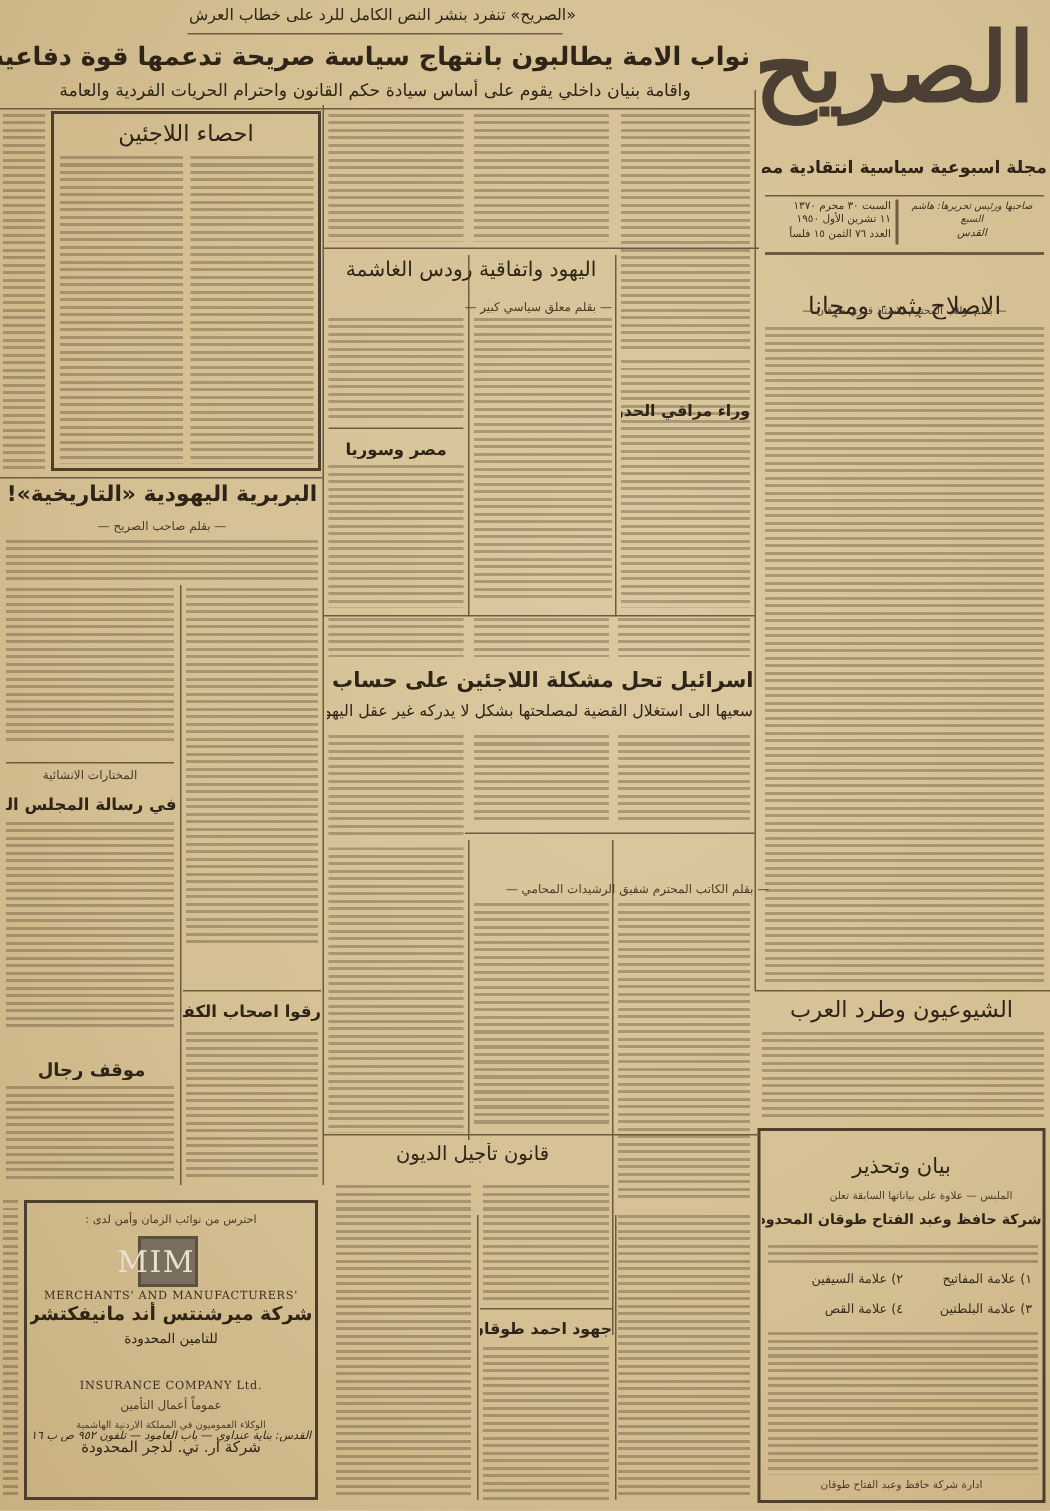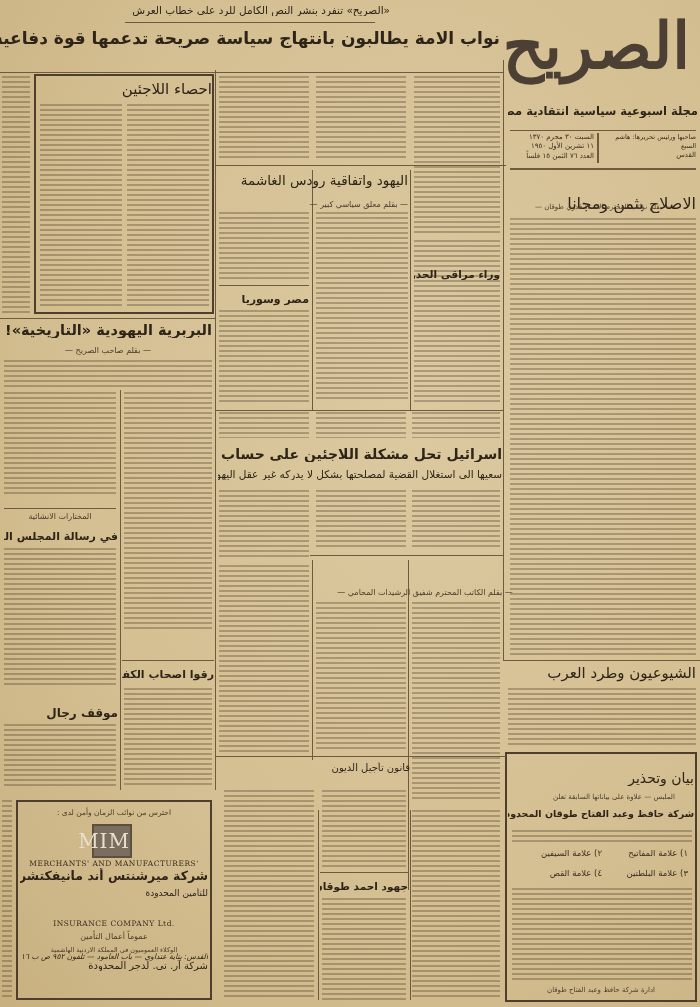--- a/index.html
+++ b/index.html
@@ -16,21 +16,21 @@
     background: radial-gradient(ellipse at 60% 40%, #dcc9a0 0%, #d4bf92 60%, #c8b080 100%);
   }
   .abs { position: absolute; }
   .rule-v { position: absolute; width: 1px; background: #6d5a40; }
   .rule-h { position: absolute; height: 1px; background: #6d5a40; }
   .fill {
     position: absolute; overflow: hidden;
     background-image: repeating-linear-gradient(to bottom, rgba(70,55,35,0.38) 0px, rgba(70,55,35,0.38) 2px, transparent 2px, transparent 5px);
     opacity: 0.85;
   }
-  .head { color: #2e2418; white-space: nowrap; overflow: hidden; font-family: "DejaVu Sans", sans-serif; }
+  .head { text-align: center; color: #2e2418; white-space: nowrap; overflow: hidden; font-family: "DejaVu Sans", sans-serif; }
   .byline { text-align: center; font-size: 8px; color: #4a3c2a; font-family: "DejaVu Sans", sans-serif; white-space: nowrap; }
   .box { position: absolute; border: 2px solid #4d3f2c; }
   .masthead-title {
     font-family: "DejaVu Serif", serif; font-weight: bold; font-size: 62px; color: #4b4033;
     text-align: center; line-height: 1; letter-spacing: -2px;
   }
   .meta { font-size: 8px; font-family: "DejaVu Sans", sans-serif; color: #3a2e20; line-height: 1.35; }
   .logo-box {
     position: absolute; background: #7a6e5f; border: 2px solid #5b5040; color: #e8e0d0;
     font-family: "DejaVu Serif", serif; text-align: center; font-size: 20px; letter-spacing: 1px;
@@ -38,21 +38,21 @@
   .en { direction: ltr; font-family: "DejaVu Serif", serif; font-size: 7.5px; letter-spacing: 0.5px; text-align: center; }
 </style>
 </head>
 <body>
 
 <div class="page">
 
   <div class="abs masthead-title" style="left:530px; top:14px; width:160px; height:80px; font-size:64px;">الصريح</div>
   <div class="abs head" style="left:508px; top:104px; width:190px; font-size:11.5px; font-weight:bold;">مجلة اسبوعية سياسية انتقادية مصورة</div>
   <div class="rule-h" style="left:510px; top:130px; width:186px; height:1px;"></div>
-  <div class="abs meta" style="left:600px; top:133px; width:96px; text-align:right;">
+  <div class="abs meta" style="left:600px; top:133px; width:96px; text-align:center;font-style:italic;">
     <div style="font-size:6.5px;">صاحبها ورئيس تحريرها: هاشم السبع</div>
     <div style="font-size:7px;">القدس</div>
   </div>
   <div class="rule-v" style="left:597px; top:133px; height:30px; width:2px;"></div>
   <div class="abs meta" style="left:510px; top:133px; width:84px; text-align:right;">
     <div style="font-size:7px;">السبت ٣٠ محرم ١٣٧٠</div>
     <div style="font-size:7px;">١١ تشرين الأول ١٩٥٠</div>
     <div style="font-size:7px;">العدد ٧٦ الثمن ١٥ فلساً</div>
   </div>
   <div class="rule-h" style="left:510px; top:168px; width:186px; height:2px;"></div>
@@ -63,20 +63,21 @@
   <div class="rule-v" style="left:215px; top:70px; height:720px;"></div>
   <div class="rule-v" style="left:120px; top:390px; height:400px;"></div>
   <div class="rule-v" style="left:408px; top:560px; height:330px;"></div>
   <div class="rule-v" style="left:312px; top:560px; height:200px;"></div>
   <div class="rule-v" style="left:318px; top:810px; height:190px;"></div>
   <div class="rule-v" style="left:410px; top:810px; height:190px;"></div>
 
   <div class="abs head" style="left:120px; top:4px; width:270px; font-size:10.5px;">«الصريح» تنفرد بنشر النص الكامل للرد على خطاب العرش</div>
   <div class="rule-h" style="left:125px; top:22px; width:250px;"></div>
   <div class="abs head" style="left:0px; top:28px; width:500px; font-size:17px; font-weight:bold;">نواب الامة يطالبون بانتهاج سياسة صريحة تدعمها قوة دفاعية قومية</div>
+  <div class="abs head" style="left:0px; top:53px; width:500px; font-size:11.5px;">واقامة بنيان داخلي يقوم على أساس سيادة حكم القانون واحترام الحريات الفردية والعامة</div>
   <div class="rule-h" style="left:0px; top:72px; width:503px;"></div>
 
   <div class="abs head" style="left:510px; top:178px; width:186px; font-size:16px;margin-top:16px;">الاصلاح بثمن ومجانا</div>
   <div class="abs byline" style="left:510px; top:203px; width:186px; font-size:7px;">— بقلم نوائب المحترم الاستاذ قدري طوقان —</div>
   <div class="fill" style="left:510px; top:218px; width:186px; height:440px;"></div>
 
   <div class="fill" style="left:414px; top:76px; width:86px; height:160px;"></div>
   <div class="fill" style="left:414px; top:240px; width:86px; height:165px;"></div>
 
   <div class="fill" style="left:219px; top:76px; width:90px; height:85px;"></div>
@@ -147,21 +148,21 @@
   <div class="abs" style="left:516px; top:848px; width:172px; font-size:8.5px; font-family:'DejaVu Sans',sans-serif; display:grid; grid-template-columns:1fr 1fr; row-gap:10px;">
     <div>١) علامة المفاتيح</div>
     <div>٢) علامة السيفين</div>
     <div>٣) علامة البلطتين</div>
     <div>٤) علامة القص</div>
   </div>
   <div class="fill" style="left:512px; top:888px; width:180px; height:95px;"></div>
   <div class="abs byline" style="left:508px; top:986px; width:186px; font-size:7px;">ادارة شركة حافظ وعبد الفتاح طوقان</div>
 
   <div class="rule-h" style="left:216px; top:756px; width:290px;"></div>
-  <div class="abs head" style="left:220px; top:762px; width:190px; font-size:10px;">قانون تأجيل الديون</div>
+  <div class="abs head" style="left:220px; top:762px; width:190px; font-size:13px;">قانون تأجيل الديون</div>
   <div class="fill" style="left:224px; top:790px; width:90px; height:210px;"></div>
   <div class="fill" style="left:322px; top:790px; width:84px; height:80px;"></div>
   <div class="fill" style="left:412px; top:810px; width:88px; height:190px;"></div>
 
   <div class="rule-h" style="left:320px; top:872px; width:88px;"></div>
   <div class="abs head" style="left:320px; top:880px; width:88px; font-size:10.5px; font-weight:bold;">جهود احمد طوقان</div>
   <div class="fill" style="left:322px; top:898px; width:84px; height:102px;"></div>
 
   <div class="box" style="left:16px; top:800px; width:196px; height:200px;"></div>
   <div class="abs byline" style="left:20px; top:808px; width:188px; font-size:7.5px;">احترس من نوائب الزمان وأمن لدى :</div>

